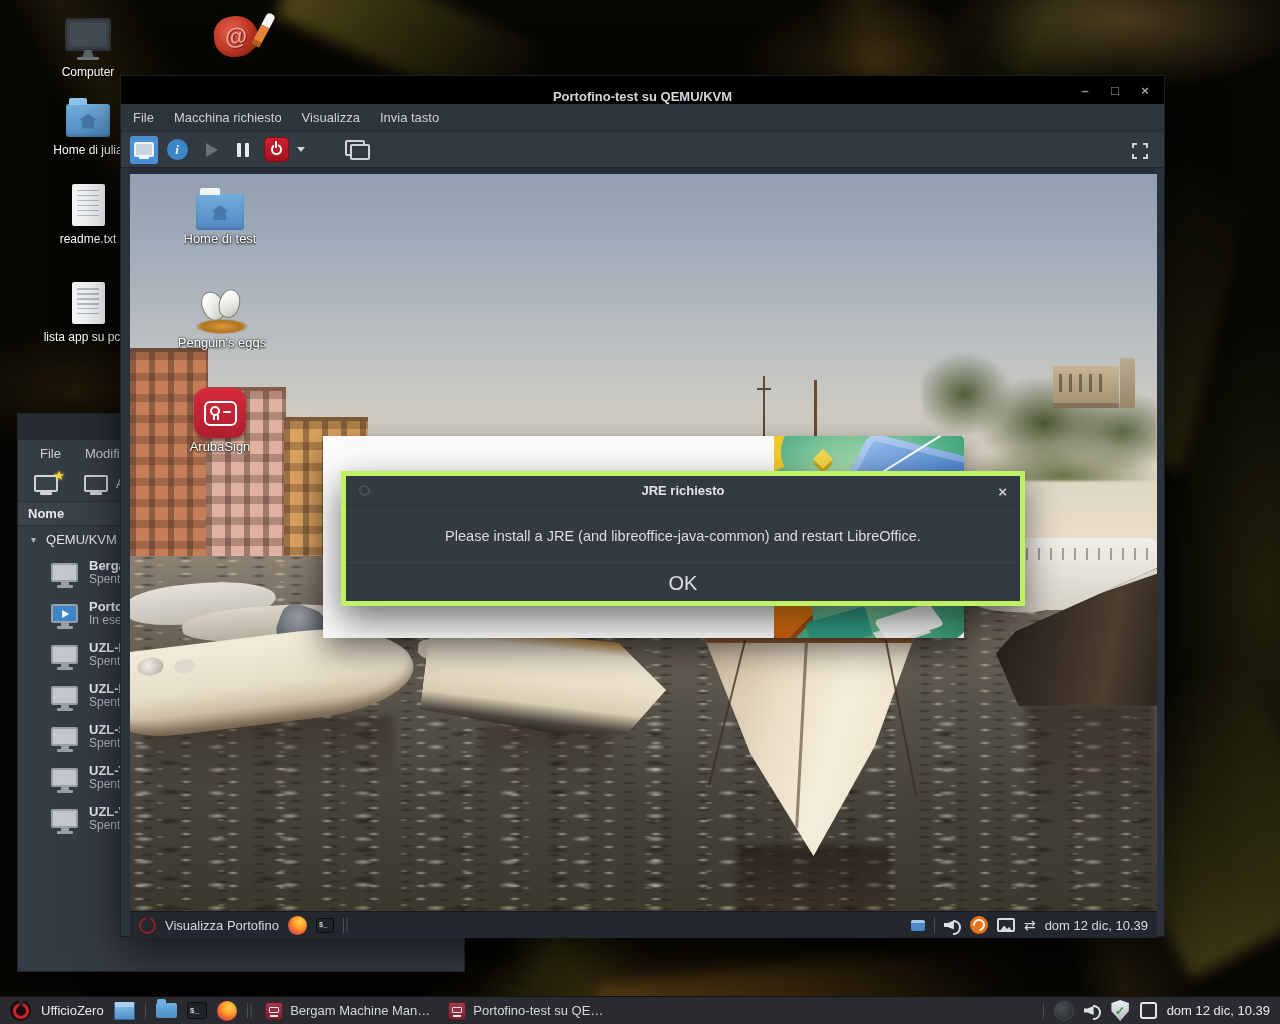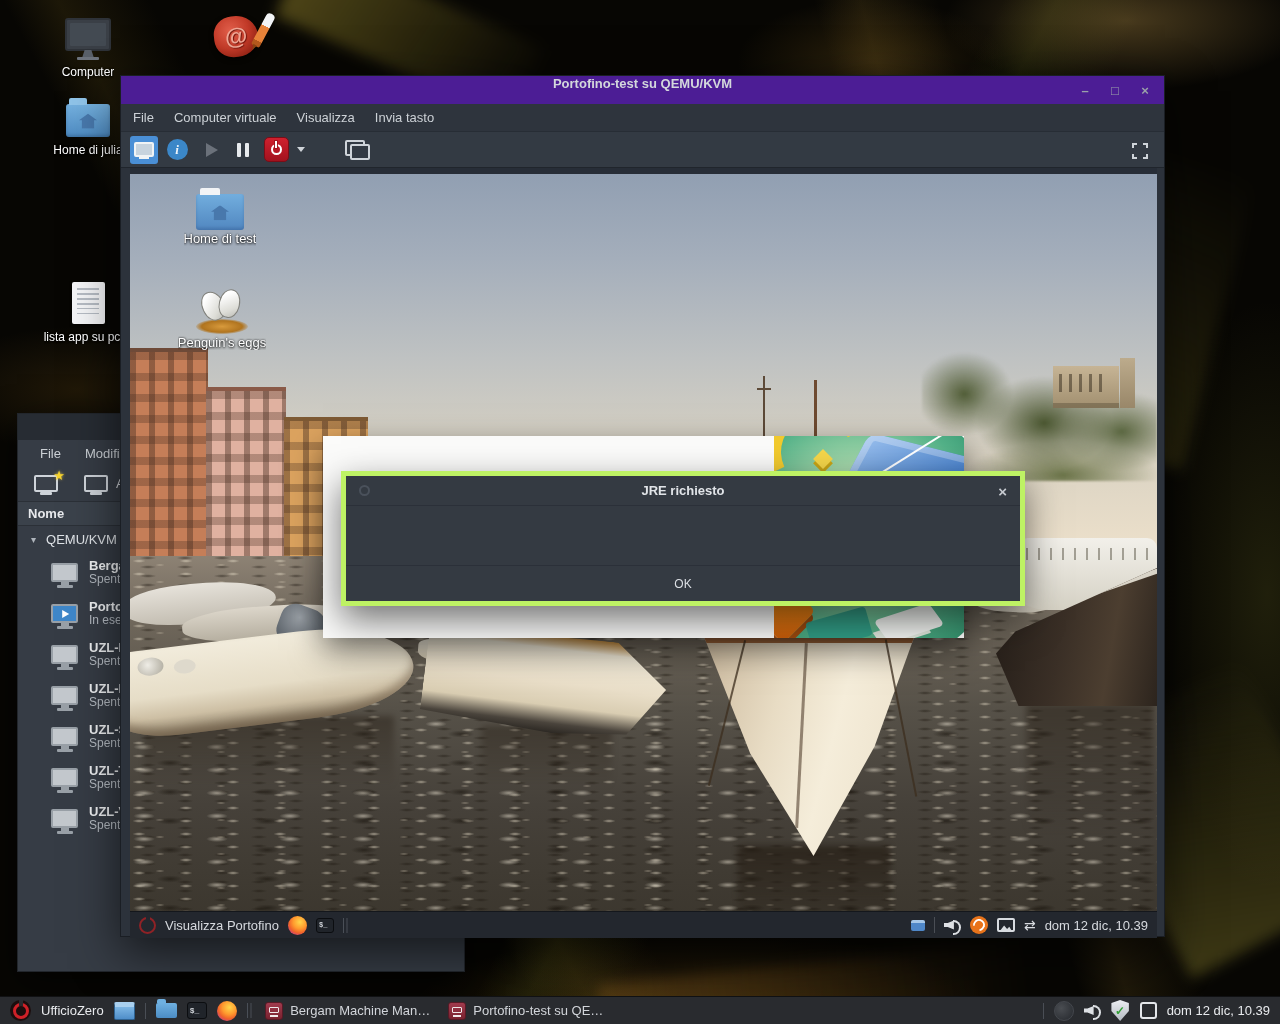--- a/index.html
+++ b/index.html
@@ -89,22 +89,22 @@
   .lmon.running{background:#3f87c9}
   .lmon .play{position:absolute;left:50%;top:50%;transform:translate(-40%,-50%);width:0;height:0;
     border-left:7px solid #fff;border-top:4.5px solid transparent;border-bottom:4.5px solid transparent}
   .vmm-rowtext{display:flex;flex-direction:column;line-height:1.12}
   .vmm-name{font-size:13px;font-weight:bold;color:#eff1f3;white-space:nowrap}
   .vmm-status{font-size:12px;color:#b6bcc3;white-space:nowrap}
 
   
   .console{position:absolute;left:120px;top:75px;width:1045px;height:862px;background:#2c323b;
     border:1px solid #1a1e24;box-shadow:0 16px 44px rgba(0,0,0,.6);z-index:3}
-  .c-titlebar{height:28px;position:relative;display:flex;align-items:flex-start;justify-content:center;
-    background:#4c1d95;font-size:13px;font-weight:bold;color:#d3d7dc}
+  .c-titlebar{height:28px;position:relative;display:flex;align-items:flex-end;justify-content:center;
+    background:#000000;font-size:13px;font-weight:bold;color:#d3d7dc}
   .c-controls{position:absolute;right:12px;top:0;height:28px;display:flex;gap:16px;align-items:center;
     color:#9aa1a9;font-size:13px}
   .c-controls span{width:14px;text-align:center}
   .c-menubar{height:27px;display:flex;align-items:center;gap:20px;padding-left:12px;
     font-size:13px;color:#ccd1d6;background:#2e343d}
   .c-toolbar{height:37px;display:flex;align-items:center;padding-left:9px;background:#333a43;
     border-top:1px solid #272d35;border-bottom:1px solid #20252c;position:relative}
   .tbtn{width:28px;height:28px;display:flex;align-items:center;justify-content:center;
     margin-right:5px;border-radius:3px;flex:none}
   .tbtn.selected{background:#4a8fd6}
@@ -290,21 +290,21 @@
   .jre{position:absolute;left:211px;top:303px;width:684px;height:135px;background:#343a42;
     border:5px solid #bef264;box-shadow:0 14px 34px rgba(0,0,0,.55);display:flex;flex-direction:column}
   .jre-title{height:30px;position:relative;display:flex;align-items:center;justify-content:center;
     font-size:13px;font-weight:bold;color:#e1e4e8;border-bottom:1px solid #2b3039;flex:none}
   .jre-dot{position:absolute;left:13px;width:11px;height:11px;border-radius:50%;border:2px solid #4a515b}
   .jre-close{position:absolute;right:13px;top:0;height:30px;display:flex;align-items:center;
     color:#c6cad0;font-size:15px}
   .jre-body{flex:1;display:flex;flex-direction:column;align-items:center;justify-content:center;
     gap:3px;font-size:14.5px;color:#d9dce1}
   .jre-okrow{height:36px;flex:none;border-top:1px solid #2b3039;display:flex;align-items:center;
-    justify-content:center;font-size:12px;color:#dcdfe4}
+    justify-content:center;font-size:20px;color:#dcdfe4}
 
   
   .vmbar{position:absolute;left:0;top:743px;width:100%;height:27px;background:#23272e;
     border-top:1px solid #14171c;display:flex;align-items:center;padding:0 9px;gap:9px;
     font-size:13px;color:#d6d9de}
   .ring{width:17px;height:17px;border-radius:50%;border:2.5px solid #8f2226;position:relative;flex:none}
   .ring::after{content:"";position:absolute;left:50%;top:-4px;transform:translateX(-50%);
     width:4px;height:5px;background:#23272e}
   .ff{width:19px;height:19px;border-radius:50%;flex:none;background:
     radial-gradient(circle at 62% 32%, #ffd54a 0%, #ff9a2e 38%, #f0632a 62%, #c43b8e 86%, #7a2f8a 100%)}
@@ -382,20 +382,24 @@
   <div class="sealwrap">
     <span class="seal"></span>
     <span class="pen"></span>
   </div>
   <div class="hicon" style="top:104px">
     <span class="folder">
         <span class="vhouse"></span>
       </span>
     <span class="hlabel">Home di julia</span>
   </div>
+  <div class="hicon" style="top:184px">
+    <span class="hfile"></span>
+    <span class="hlabel">readme.txt</span>
+  </div>
   <div class="hicon" style="top:282px">
     <span class="hfile"></span>
     <span class="hlabel">lista app su pclin</span>
   </div>
 
   <div class="vmm">
     <div class="vmm-titlebar"></div>
     <div class="vmm-menubar">
       <span>File</span>
       <span>Modifica</span>
@@ -473,21 +477,21 @@
     <div class="c-titlebar">
       <span>Portofino-test su QEMU/KVM</span>
       <span class="c-controls">
         <span>–</span>
         <span>□</span>
         <span>×</span>
       </span>
     </div>
     <div class="c-menubar">
       <span>File</span>
-      <span>Computer virtuale</span>
+      <span>Macchina richiesto</span>
       <span>Visualizza</span>
       <span>Invia tasto</span>
     </div>
     <div class="c-toolbar">
       <span class="tbtn selected">
           <span class="cmon"></span>
         </span>
       <span class="tbtn">
           <span class="info-ic">i</span>
         </span>
@@ -561,20 +565,29 @@
           </span>
         <span class="vlabel">Home di test</span>
       </div>
       <div class="vicon" style="left:32px;top:116px">
         <span class="eggs">
             <span class="egg egg1"></span>
             <span class="egg egg2"></span>
           </span>
         <span class="vlabel">Penguin's eggs</span>
       </div>
+      <div class="vicon" style="left:30px;top:220px">
+        <span class="aruba">
+          <span class="ar-frame">
+              <span class="ar-seal"></span>
+              <span class="ar-dash"></span>
+            </span>
+        </span>
+        <span class="vlabel">ArubaSign</span>
+      </div>
 
       <div class="lowin">
         <div class="lologo">
           <span class="lg-circle"></span>
           <span class="lg-yellowarc"></span>
           <span class="lg-ydiamond"></span>
           <span class="lg-blue"></span>
           <span class="lg-line"></span>
           <span class="lg-calc"></span>
           <span class="lg-pie"></span>
@@ -583,20 +596,21 @@
         </div>
       </div>
 
       <div class="jre">
         <div class="jre-title">
           <span class="jre-dot"></span>
           <span>JRE richiesto</span>
           <span class="jre-close">×</span>
         </div>
         <div class="jre-body">
+          <span>Please install a JRE (and libreoffice-java-common) and restart LibreOffice.</span>
         </div>
         <div class="jre-okrow">OK</div>
       </div>
 
       <div class="vmbar">
         <span class="ring"></span>
         <span>Visualizza Portofino</span>
         <span class="ff"></span>
         <span class="term">$_</span>
         <span class="psep"></span>

